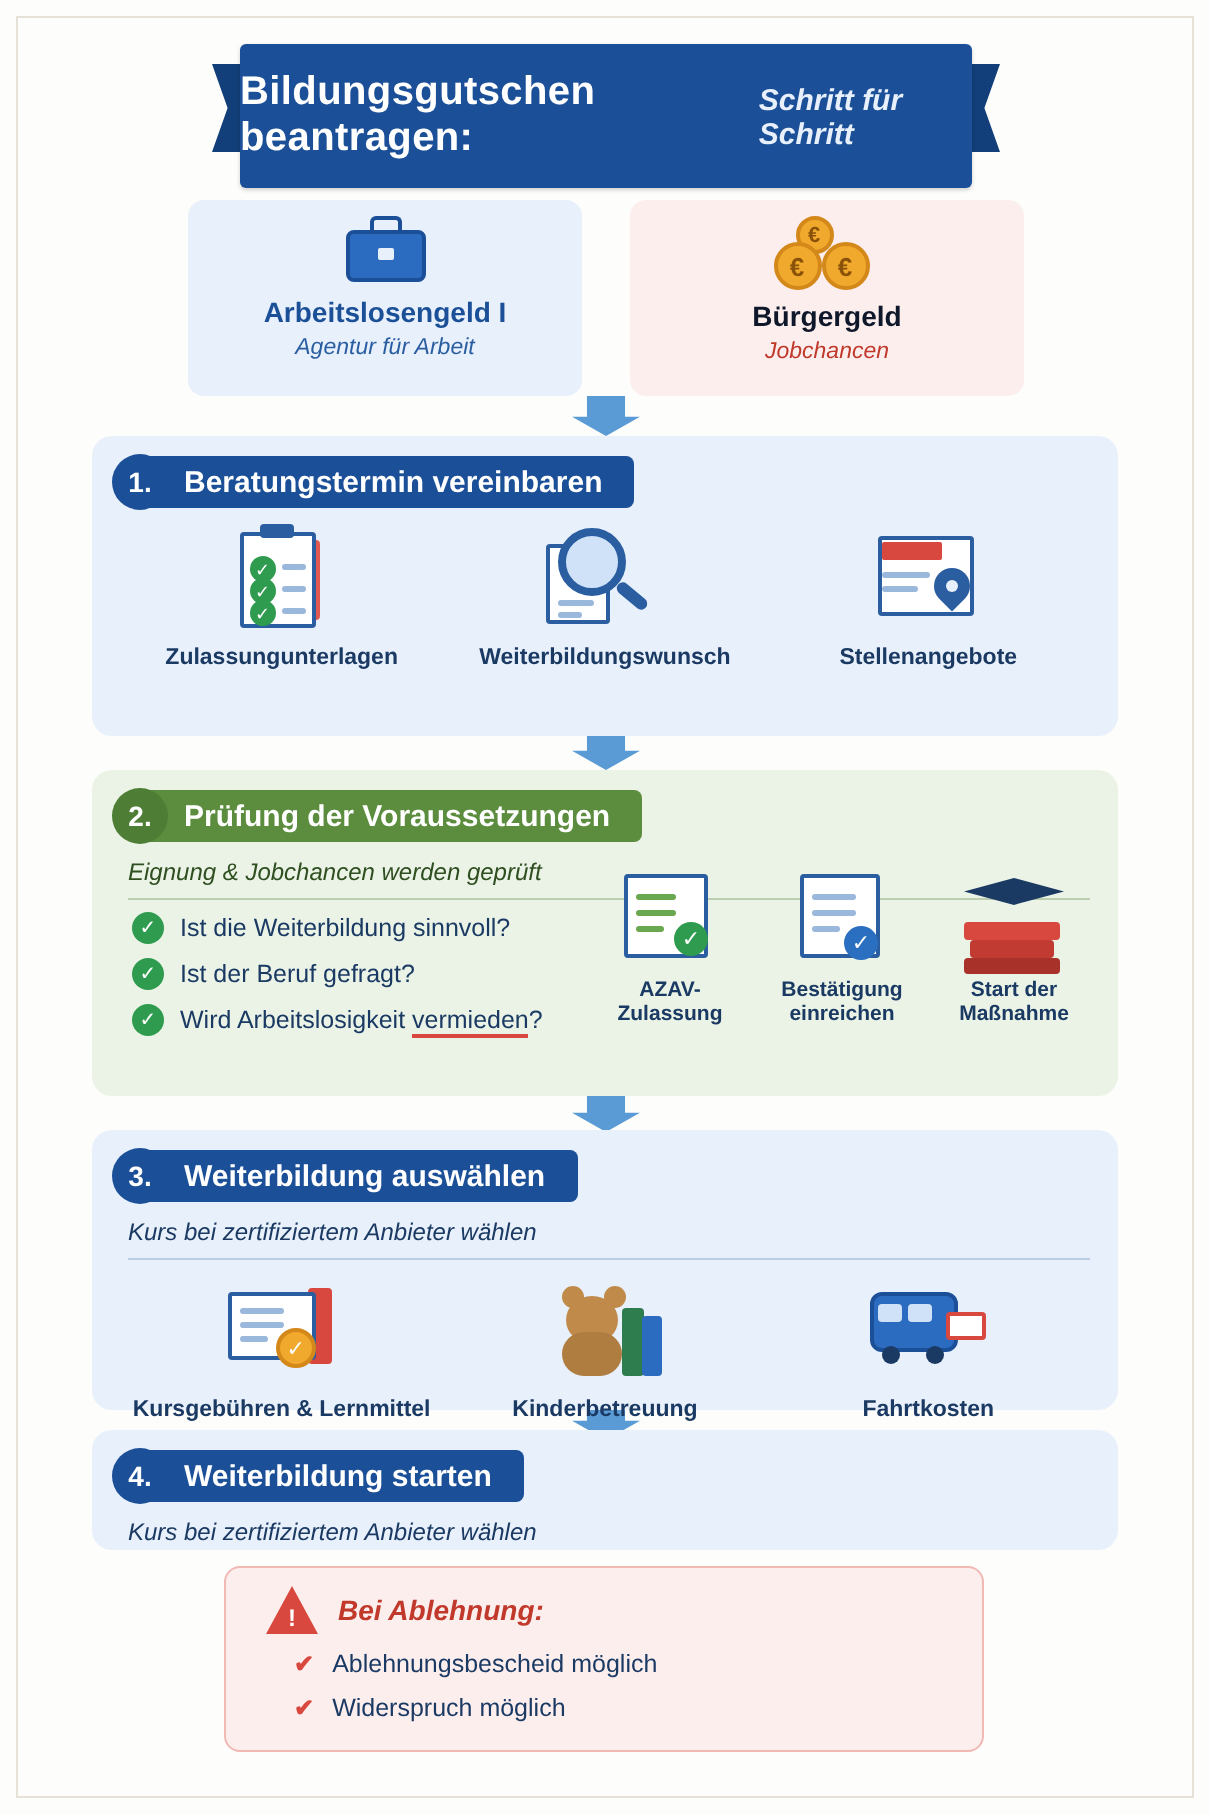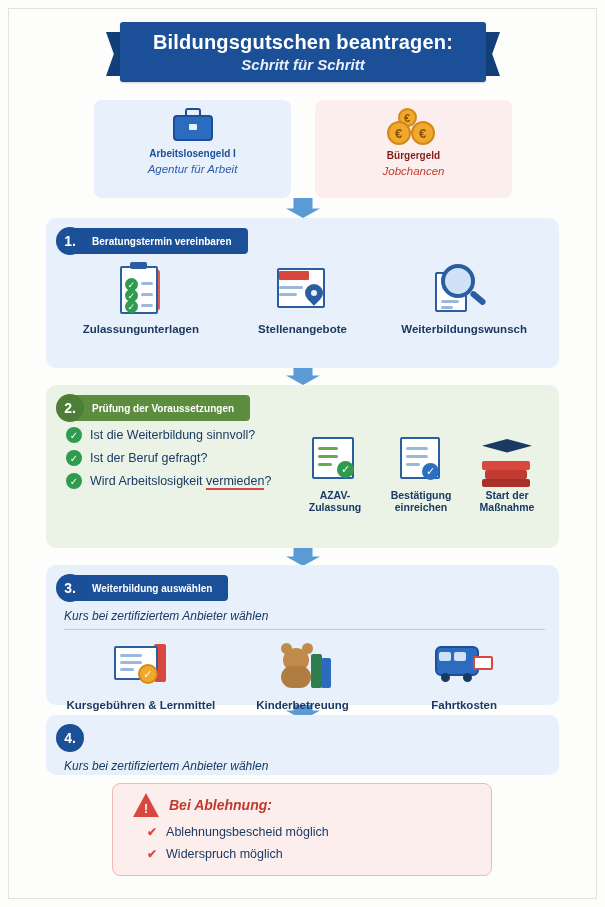--- a/index.html
+++ b/index.html
@@ -24,43 +24,43 @@
   }
 
   
   .banner-wrap{position:absolute;left:106px;top:22px;width:394px;height:62px;}
   .banner-ribbon-l, .banner-ribbon-r{
     position:absolute;top:10px;width:26px;height:44px;background:#123f7a;
   }
   .banner-ribbon-l{left:0;clip-path:polygon(0 0,100% 0,100% 100%,0 100%,30% 50%);}
   .banner-ribbon-r{right:0;clip-path:polygon(0 0,100% 0,70% 50%,100% 100%,0 100%);}
   .banner{
-    position:absolute;left:14px;top:0;width:366px;height:60px;
+    position:absolute;left:14px;top:0;width:366px;height:72px;
     background:#1b4f97;border-radius:3px;
-    display:flex;flex-direction:column;align-items:center;justify-content:center;
+    display:flex;flex-direction:row;align-items:center;justify-content:center;
     box-shadow:0 1px 2px rgba(0,0,0,.18);
   }
   .banner h1{
     margin:0;font-size:20px;font-weight:bold;color:#ffffff;letter-spacing:.2px;
   }
   .banner h2{
     margin:2px 0 0 0;font-size:15px;font-style:italic;font-weight:bold;color:#e8f0fb;
   }
 
   
   .top-cards{position:absolute;left:94px;top:100px;width:418px;height:98px;display:flex;gap:24px;}
   .tcard{
     flex:1;border-radius:8px;display:flex;flex-direction:column;align-items:center;
     justify-content:flex-start;padding-top:8px;box-sizing:border-box;
   }
   .tcard.blue{background:#e8f0fb;}
   .tcard.red{background:#fdeeee;}
-  .tcard .tlabel{font-size:10px;font-weight:bold;margin-top:4px;}
+  .tcard .tlabel{font-size:14px;font-weight:bold;margin-top:4px;}
   .tcard.blue .tlabel{color:#1b4f97;}
-  .tcard.red .tlabel{color:#7f1d1d;}
+  .tcard.red .tlabel{color:#0f172a;}
   .tcard .tsub{font-size:11.5px;font-style:italic;margin-top:4px;color:#2a5ea0;}
   .tcard.red .tsub{color:#c0392b;}
 
   
   .ico-briefcase{width:46px;height:36px;position:relative;}
   .ico-briefcase .handle{
     position:absolute;left:15px;top:0;width:16px;height:8px;border:2.5px solid #1b4f97;
     border-bottom:none;border-radius:3px 3px 0 0;box-sizing:border-box;
   }
   .ico-briefcase .body{
@@ -97,21 +97,21 @@
     margin:10px 0 0 10px;
   }
   .badge{
     width:28px;height:28px;border-radius:50%;display:flex;align-items:center;justify-content:center;
     color:#fff;font-size:14px;font-weight:bold;z-index:2;position:relative;
   }
   .badge.blue{background:#1b4f97;}
   .badge.green{background:#4e7d35;}
   .head-bar{
     margin-left:-14px;height:26px;display:flex;align-items:center;
-    padding:0 16px 0 22px;color:#fff;font-size:10px;font-weight:bold;
+    padding:0 16px 0 22px;color:#fff;font-size:15px;font-weight:bold;
     border-radius:0 4px 4px 0;
     text-align:center;
   }
   .head-bar.blue{background:#1b4f97;}
   .head-bar.green{background:#5c8d3f;}
   .step-sub{
     margin:8px 14px 0 18px;font-size:12px;font-style:italic;padding-bottom:6px;
     border-bottom:1px solid rgba(27,79,151,.22);color:#1b3a63;
   }
   .step.green .step-sub{border-bottom-color:rgba(78,125,53,.3);color:#2f4f20;}
@@ -258,49 +258,50 @@
           <div class="chk" style="left:15px;top:27px;">✓</div>
           <div class="chk" style="left:15px;top:38px;">✓</div>
           <div class="line" style="left:31px;top:20px;width:12px;"></div>
           <div class="line" style="left:31px;top:31px;width:12px;"></div>
           <div class="line" style="left:31px;top:42px;width:12px;"></div>
         </div>
         <div class="icon-cap"><span>Zulassung</span><span class="light">unterlagen</span></div>
       </div>
       <div class="icon-cell">
         <div class="art">
+          <div class="paper" style="left:2px;top:10px;width:32px;height:40px;"></div>
+          <div class="line" style="left:8px;top:38px;width:18px;"></div>
+          <div class="line" style="left:8px;top:44px;width:12px;"></div>
+          <div class="mag-circle"></div>
+          <div class="mag-handle"></div>
+        </div>
+        <div class="icon-cap">Weiterbildungswunsch</div>
+      </div>
+      <div class="icon-cell">
+        <div class="art">
           <div class="paper ad-sheet"></div>
           <div class="ad-band"></div>
           <div class="line" style="left:8px;top:24px;width:24px;"></div>
           <div class="line" style="left:8px;top:31px;width:18px;"></div>
           <div class="pin">
             <div class="pin-head"></div>
             <div class="pin-dot"></div>
           </div>
         </div>
         <div class="icon-cap">Stellenangebote</div>
       </div>
-      <div class="icon-cell">
-        <div class="art">
-          <div class="paper" style="left:2px;top:10px;width:32px;height:40px;"></div>
-          <div class="line" style="left:8px;top:38px;width:18px;"></div>
-          <div class="line" style="left:8px;top:44px;width:12px;"></div>
-          <div class="mag-circle"></div>
-          <div class="mag-handle"></div>
-        </div>
-        <div class="icon-cap">Weiterbildungswunsch</div>
-      </div>
     </div>
   </div>
 
   <div class="step green" style="top:385px;height:163px;">
     <div class="step-head">
       <div class="badge green">2.</div>
       <div class="head-bar green">Prüfung der Voraussetzungen</div>
     </div>
+    <div class="step-sub">Eignung &amp; Jobchancen werden geprüft</div>
 
     <div class="checklist">
       <div class="cl-item">
         <div class="cl-dot">✓</div>
         <span>Ist die Weiterbildung sinnvoll?</span>
       </div>
       <div class="cl-item">
         <div class="cl-dot">✓</div>
         <span>Ist der Beruf gefragt?</span>
       </div>
@@ -382,20 +383,21 @@
           <div class="ticket"></div>
         </div>
         <div class="icon-cap">Fahrtkosten</div>
       </div>
     </div>
   </div>
 
   <div class="step blue" style="top:715px;height:60px;">
     <div class="step-head">
       <div class="badge blue">4.</div>
+      <div class="head-bar blue">Weiterbildung starten</div>
     </div>
     <div class="step-sub" style="border-bottom:none;">Kurs bei zertifiziertem Anbieter wählen</div>
   </div>
 
   <div class="reject">
     <div class="reject-head">
       <div class="warn">
           <span>!</span>
         </div>
       <div class="reject-title">Bei Ablehnung:</div>

